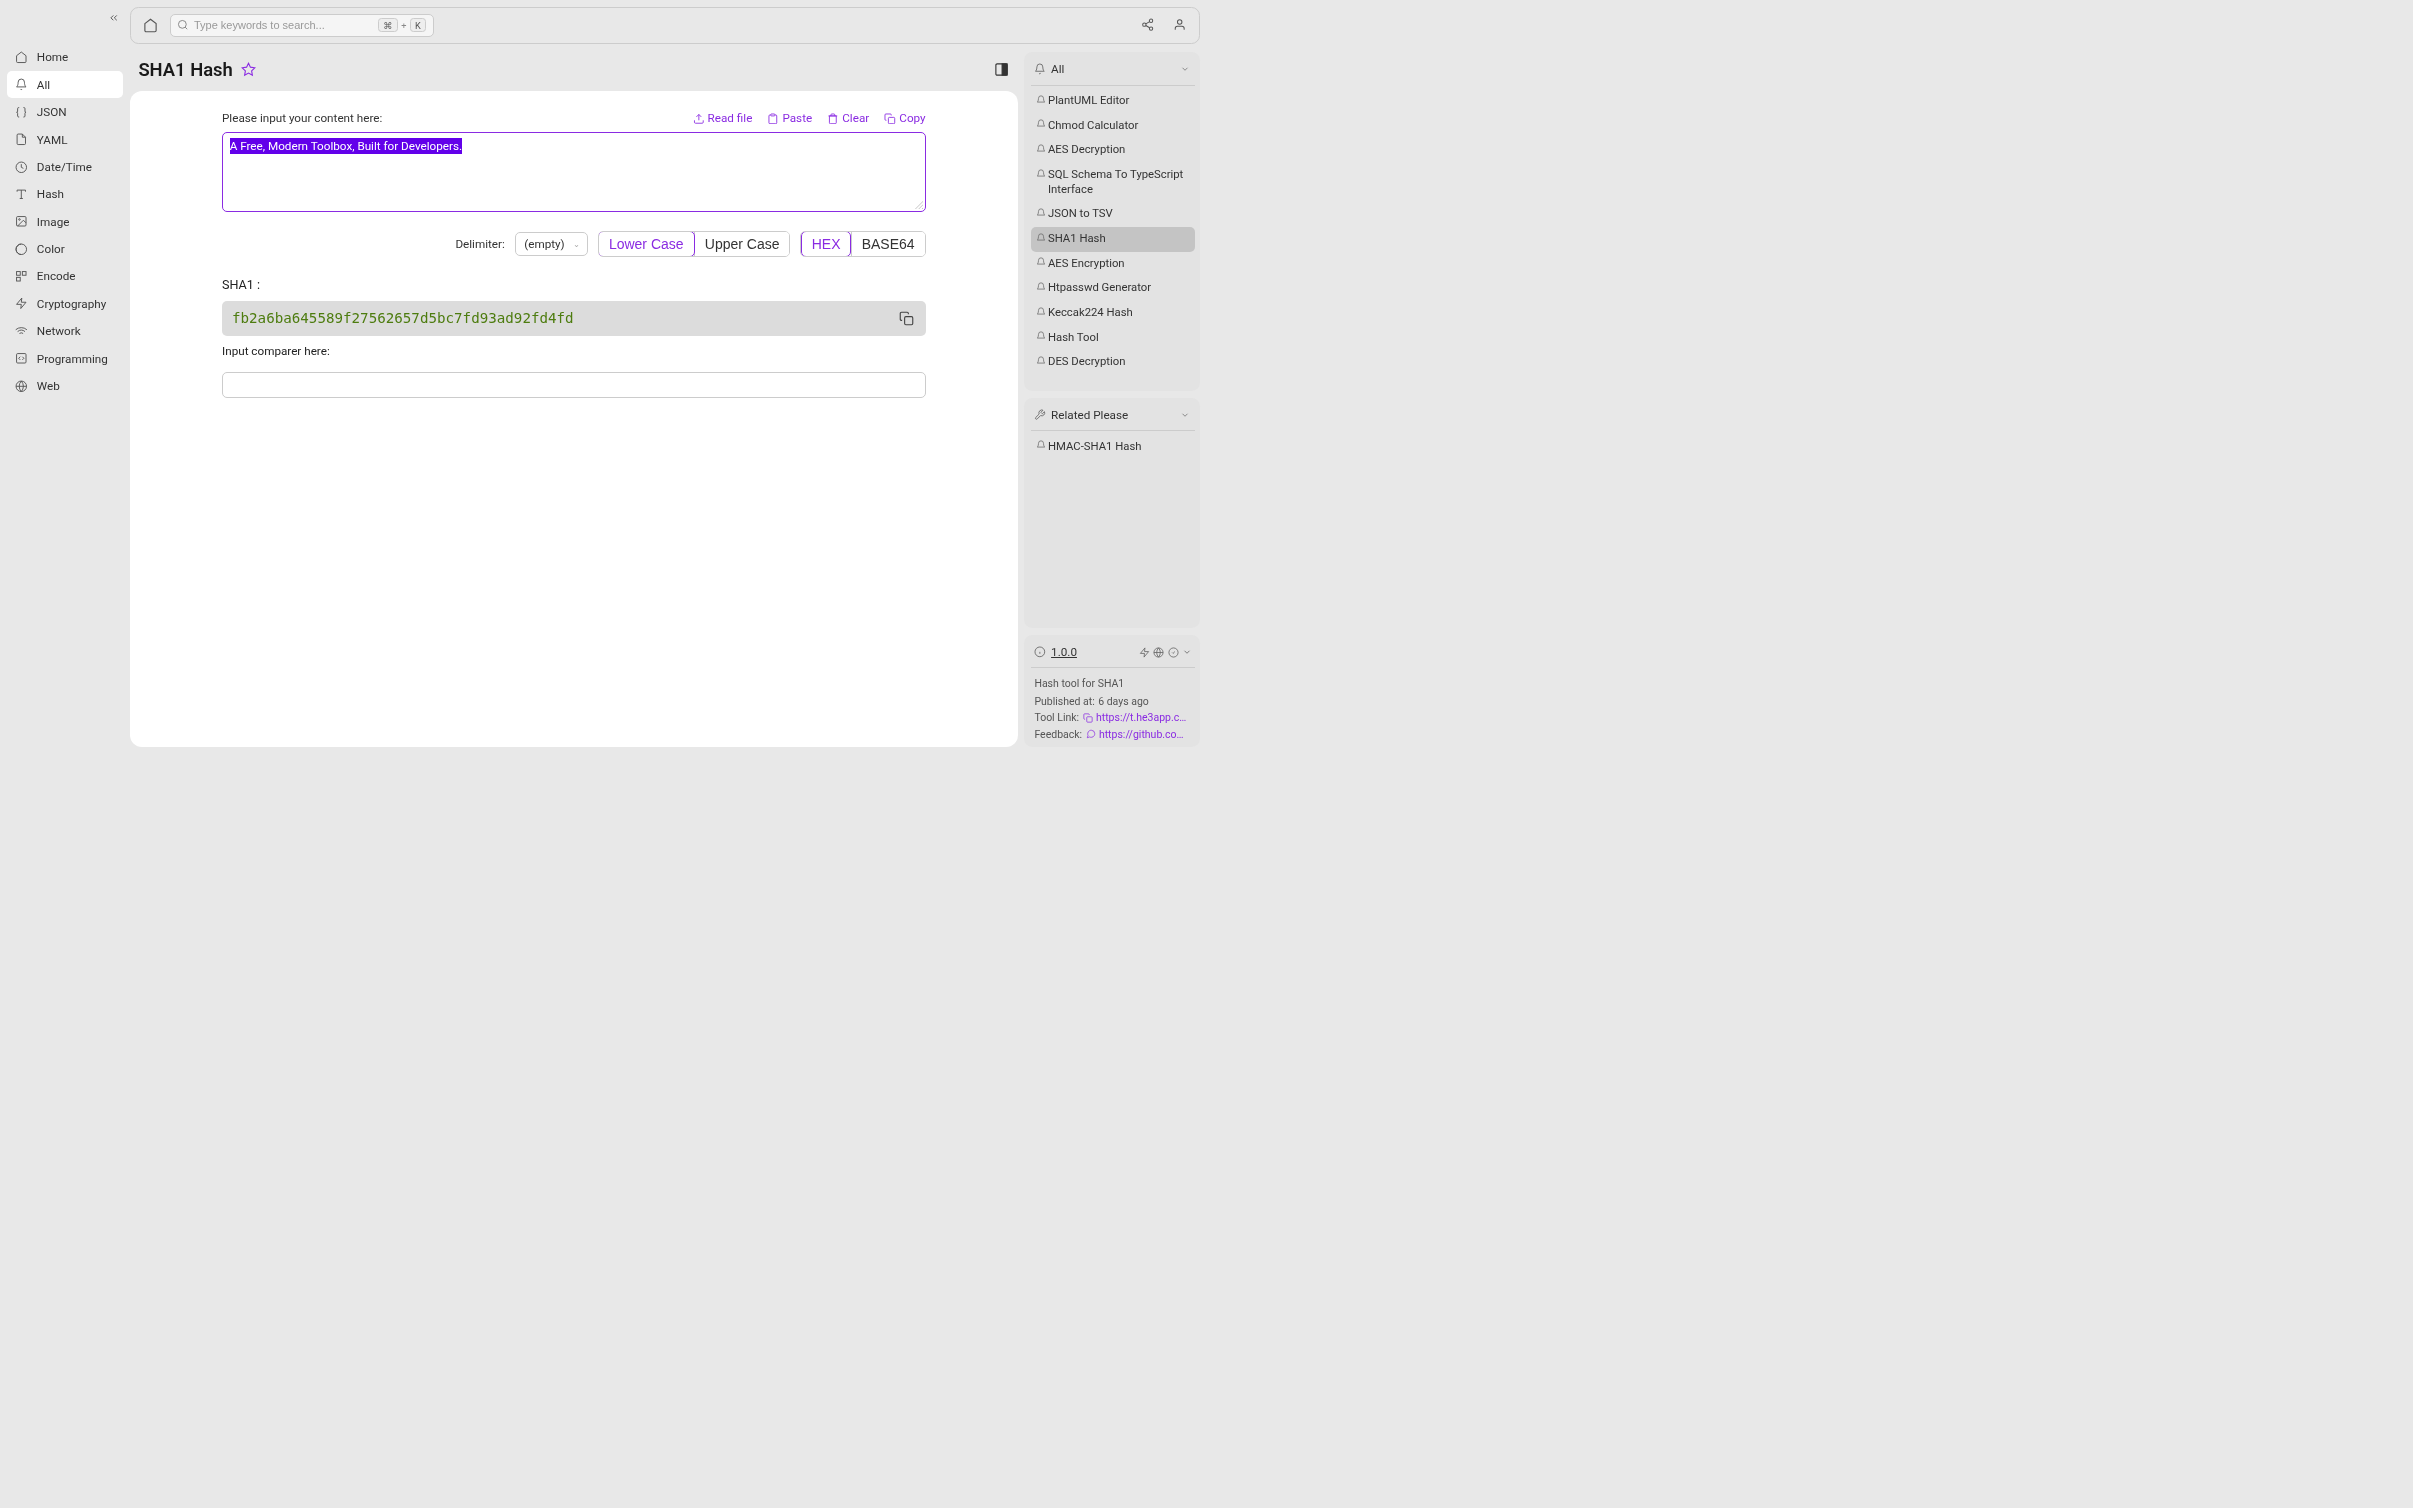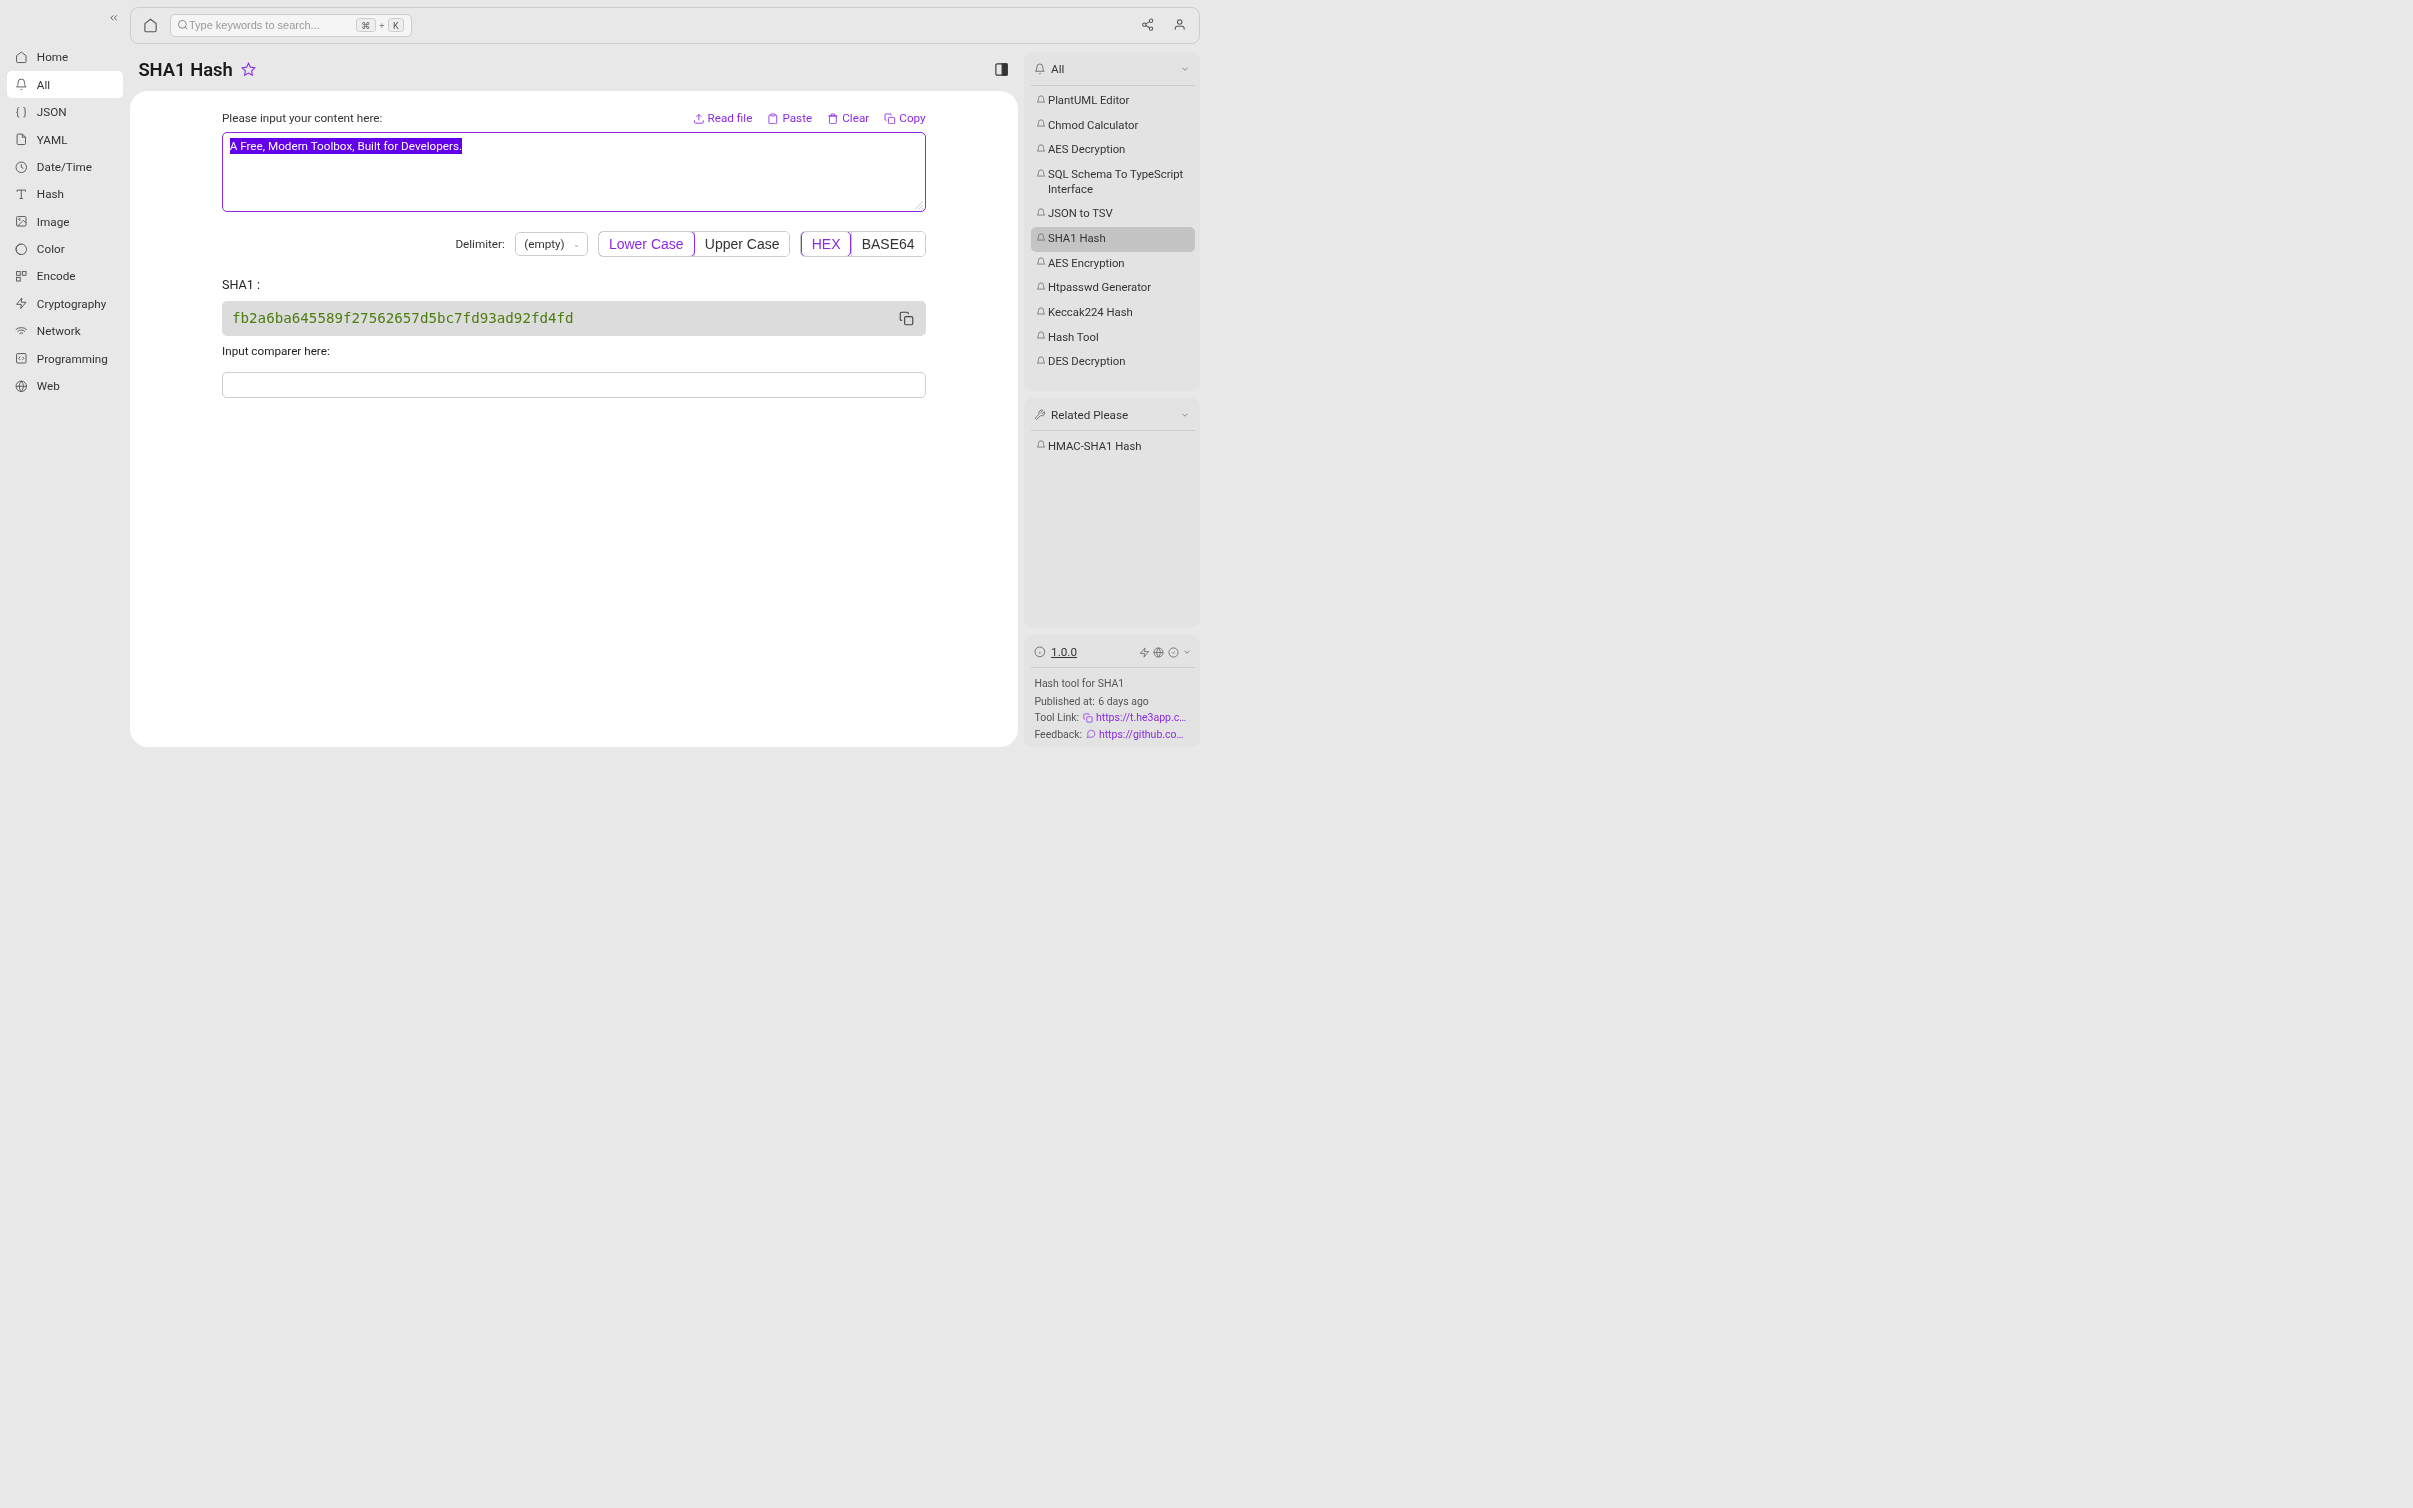--- a/index.html
+++ b/index.html
@@ -61,21 +61,22 @@
   gap: 8.4px;
 }
 .home-icon { color: #555; cursor: pointer; padding: 3.4px; }
 .search-box {
   display: flex;
   align-items: center;
   background: #f5f5f5;
   border: 0.8px solid #ccc;
   border-radius: 5px;
   padding: 3.4px 6.7px;
-  width: 242px;
+  width: 264px;
+  gap: 5px;
 }
 .search-box input {
   border: none;
   background: transparent;
   outline: none;
   flex: 1;
   font-size: 11px;
   color: #333;
 }
 .search-box input::placeholder { color: #999; }
@@ -114,21 +115,21 @@
   padding: 6.7px 8.4px 11.7px 8.4px;
   gap: 8.4px;
 }
 .tool-title { font-size: 18.4px; font-weight: 600; }
 .star-icon { color: #8a2be2; cursor: pointer; }
 .tool-header-spacer { flex: 1; }
 .panel-toggle-icon { color: #333; cursor: pointer; }
 
 .tool-card {
   background: #fff;
-  border-radius: 18px;
+  border-radius: 12px;
   flex: 1;
   padding: 20px 92px;
   overflow: auto;
 }
 .input-header {
   display: flex;
   align-items: center;
   margin-bottom: 6.7px;
 }
 .input-label { color: #333; }

